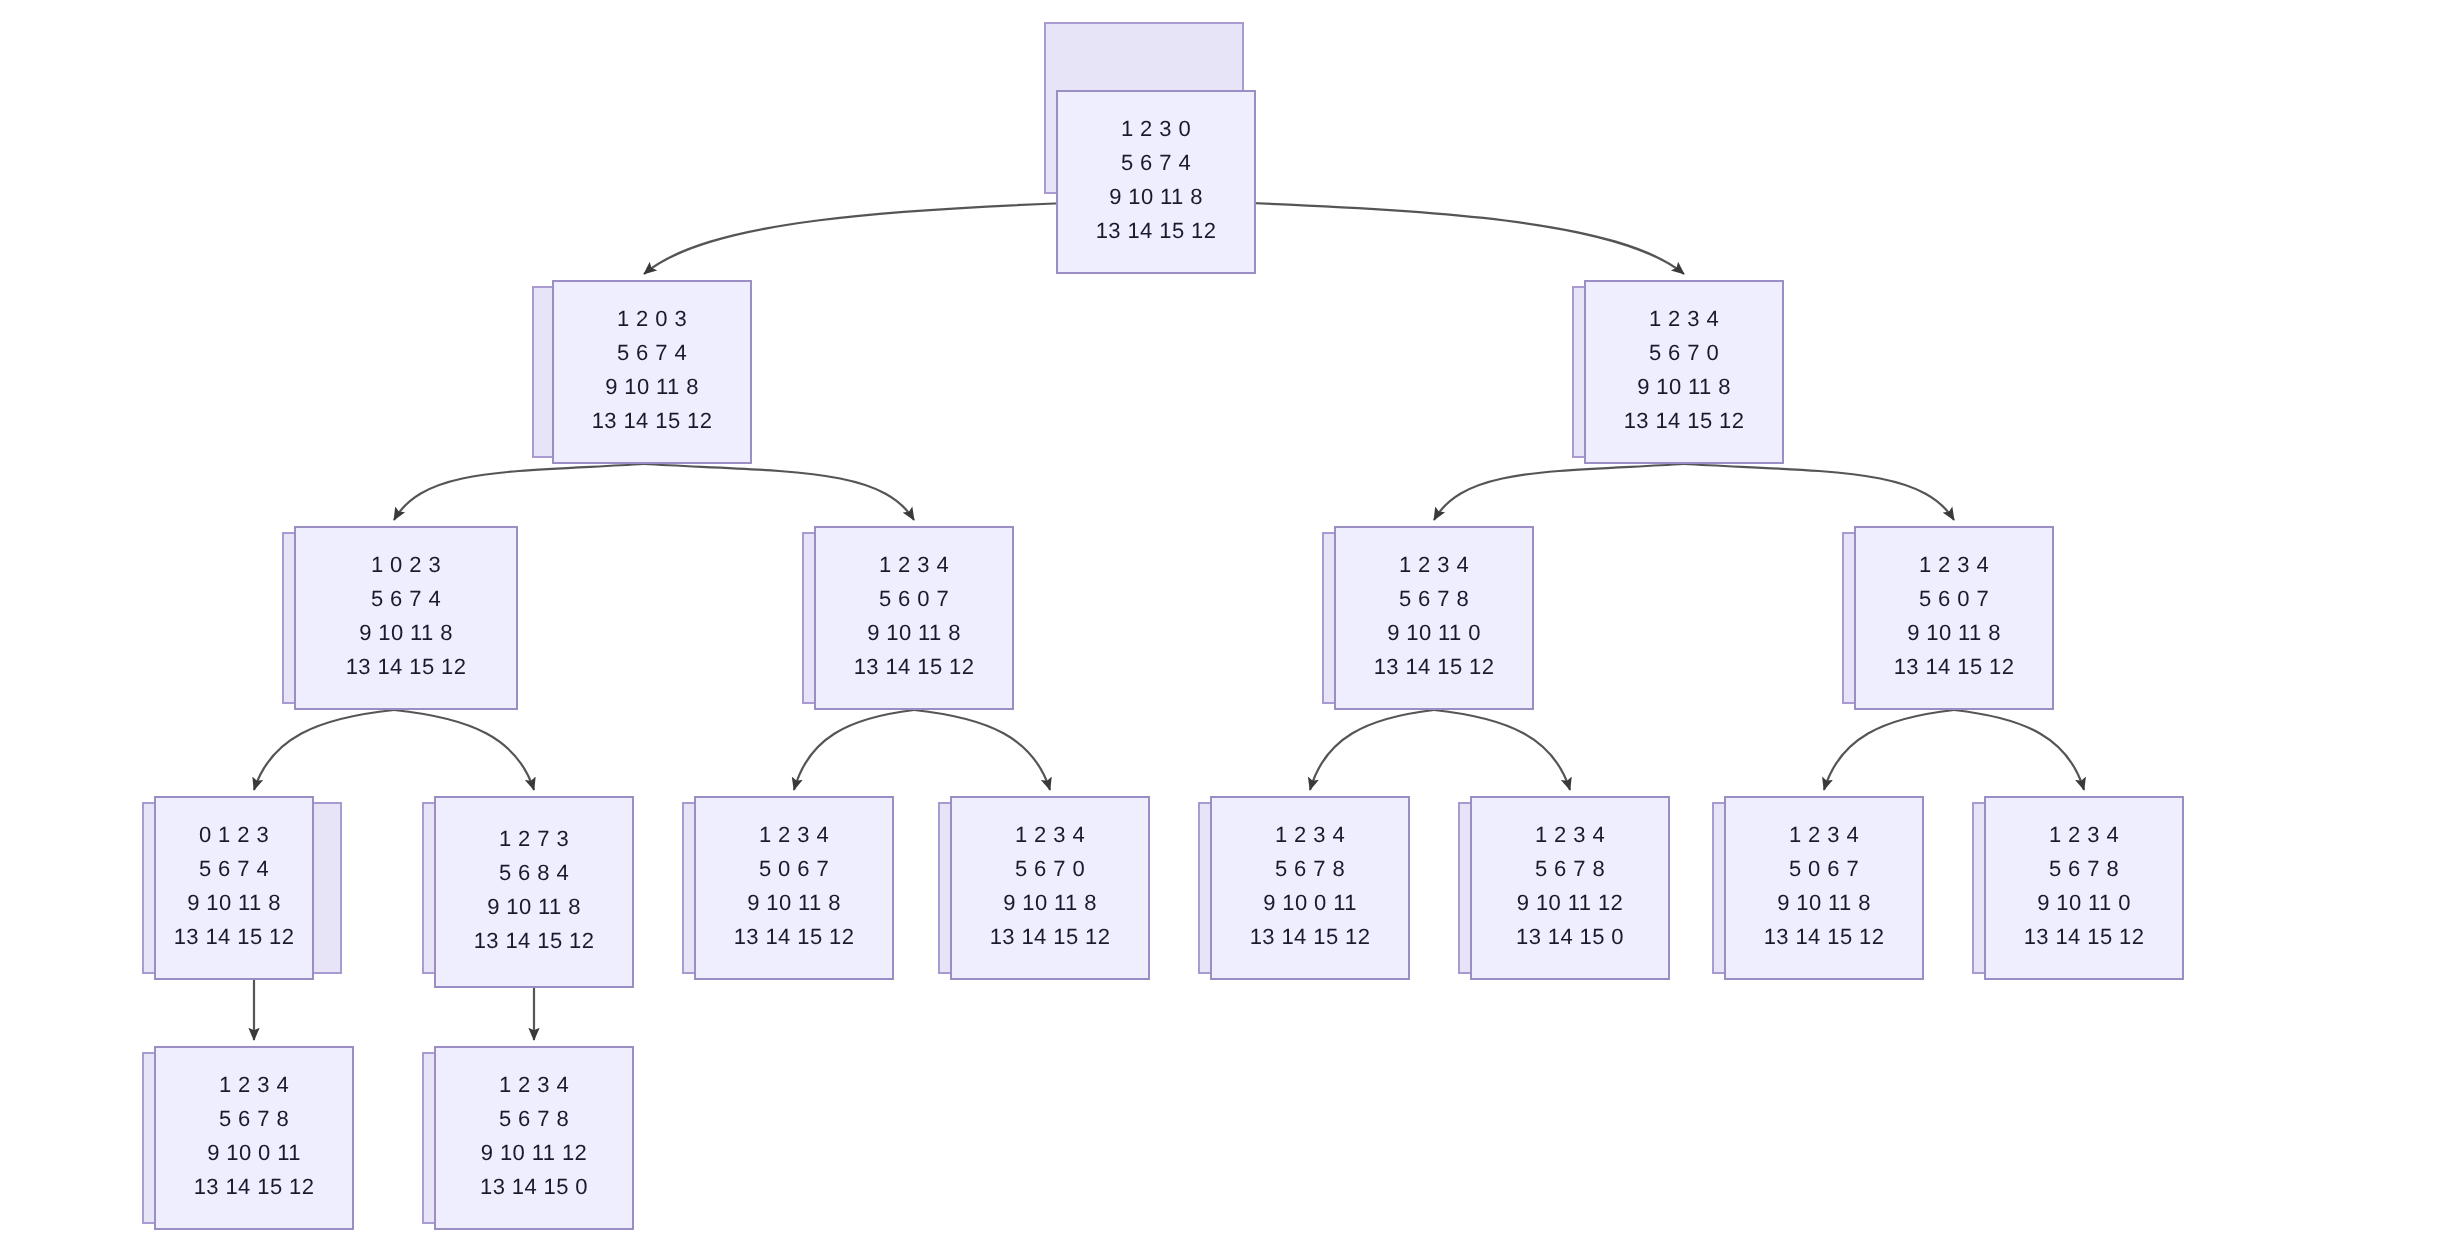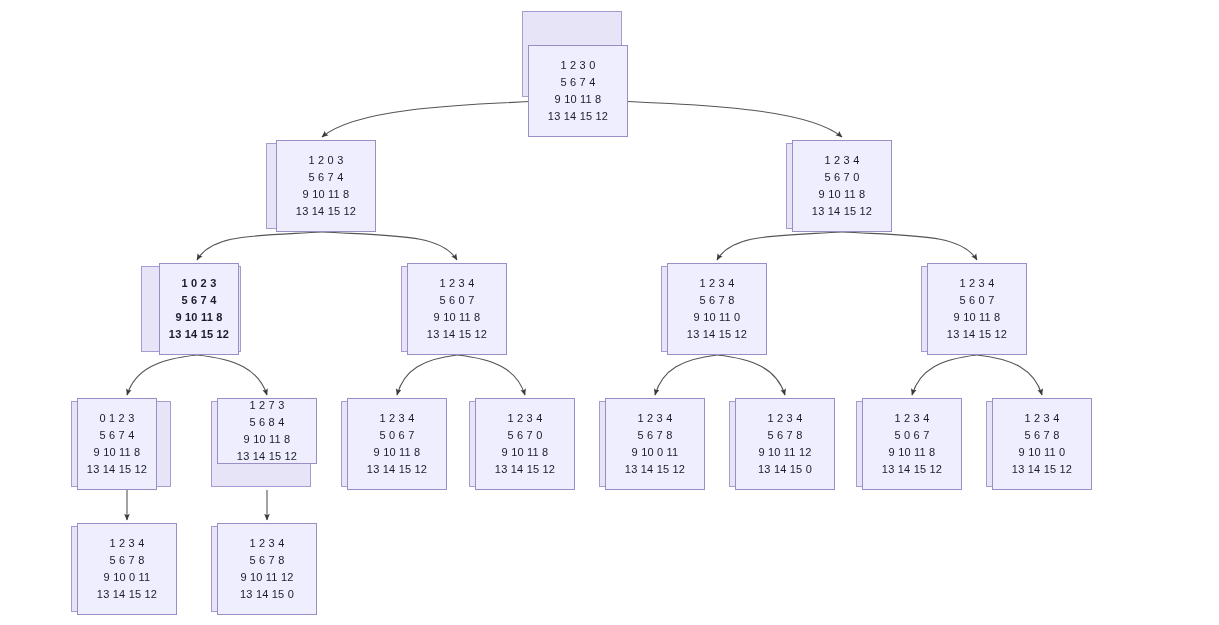--- a/index.html
+++ b/index.html
@@ -96,21 +96,21 @@
       <div class="node-row">13 14 15 12</div>
     </div>
     <div class="node-shadow" style="left: 786px; top: 143px; width: 100px; height: 86px;"></div>
     <div class="node-box" style="left: 792px; top: 140px; width: 100px; height: 92px;">
       <div class="node-row">1 2 3 4</div>
       <div class="node-row">5 6 7 0</div>
       <div class="node-row">9 10 11 8</div>
       <div class="node-row">13 14 15 12</div>
     </div>
     <div class="node-shadow" style="left: 141px; top: 266px; width: 100px; height: 86px;"></div>
-    <div class="node-box" style="left: 159px; top: 263px; width: 80px; height: 92px; font-weight: bold;">
+    <div class="node-box" style="left: 147px; top: 263px; width: 112px; height: 92px;">
       <div class="node-row">1 0 2 3</div>
       <div class="node-row">5 6 7 4</div>
       <div class="node-row">9 10 11 8</div>
       <div class="node-row">13 14 15 12</div>
     </div>
     <div class="node-shadow" style="left: 401px; top: 266px; width: 100px; height: 86px;"></div>
     <div class="node-box" style="left: 407px; top: 263px; width: 100px; height: 92px;">
       <div class="node-row">1 2 3 4</div>
       <div class="node-row">5 6 0 7</div>
       <div class="node-row">9 10 11 8</div>
@@ -131,21 +131,21 @@
       <div class="node-row">13 14 15 12</div>
     </div>
     <div class="node-shadow" style="left: 71px; top: 401px; width: 100px; height: 86px;"></div>
     <div class="node-box" style="left: 77px; top: 398px; width: 80px; height: 92px;">
       <div class="node-row">0 1 2 3</div>
       <div class="node-row">5 6 7 4</div>
       <div class="node-row">9 10 11 8</div>
       <div class="node-row">13 14 15 12</div>
     </div>
     <div class="node-shadow" style="left: 211px; top: 401px; width: 100px; height: 86px;"></div>
-    <div class="node-box" style="left: 217px; top: 398px; width: 100px; height: 66px;">
+    <div class="node-box" style="left: 217px; top: 398px; width: 100px; height: 96px;">
       <div class="node-row">1 2 7 3</div>
       <div class="node-row">5 6 8 4</div>
       <div class="node-row">9 10 11 8</div>
       <div class="node-row">13 14 15 12</div>
     </div>
     <div class="node-shadow" style="left: 341px; top: 401px; width: 100px; height: 86px;"></div>
     <div class="node-box" style="left: 347px; top: 398px; width: 100px; height: 92px;">
       <div class="node-row">1 2 3 4</div>
       <div class="node-row">5 0 6 7</div>
       <div class="node-row">9 10 11 8</div>

